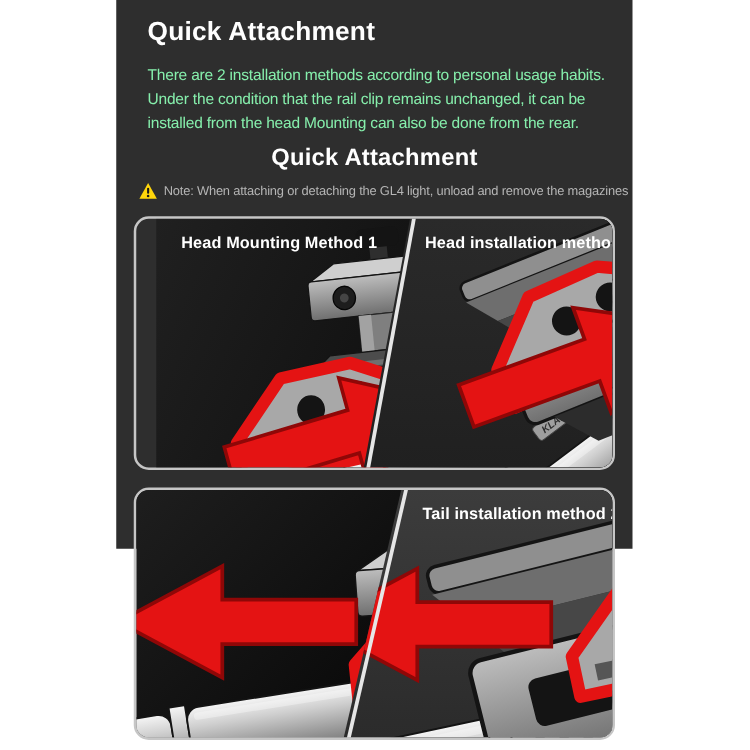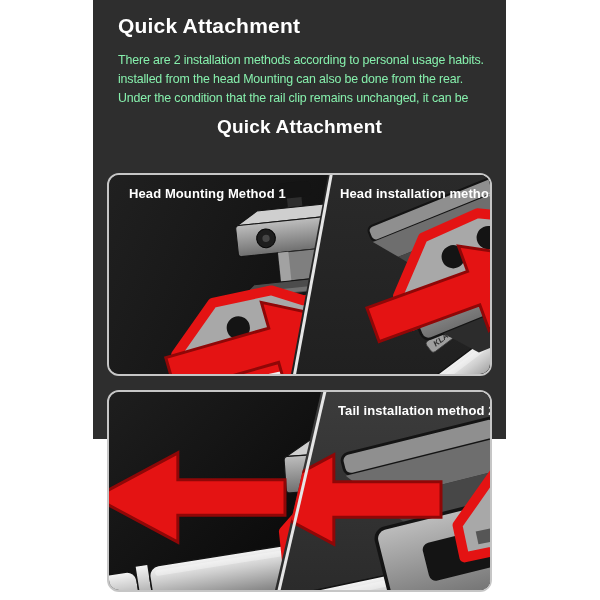--- a/index.html
+++ b/index.html
@@ -34,21 +34,21 @@
     font-size:10.3px;color:#b5b5b5;letter-spacing:-.15px;white-space:nowrap;
   }
   .group{
     position:absolute;left:14px;width:385px;height:203px;
     border:2px solid #c6c6c6;border-radius:12px;box-sizing:border-box;
     overflow:hidden;
   }
   .group-top{top:173px;}
   .group-bottom{top:390px;height:202px;}
   .panel{position:absolute;inset:0;}
-  .p1{background:linear-gradient(115deg,#202020 0%,#141414 45%,#0a0a0a 100%);}
+  .p1{background:linear-gradient(115deg,#202020 0%,#141414 45%,#0a0a0a 100%);margin-left:16px;}
   .p2{
     background:linear-gradient(180deg,#2a2a2a 0%,#202020 100%);
     clip-path:polygon(219px 0, 100% 0, 100% 100%, 182px 100%);
   }
   .p3{background:linear-gradient(135deg,#1e1e1e 0%,#0c0c0c 55%,#020202 100%);}
   .p4{
     background:linear-gradient(180deg,#3c3c3c 0%,#2b2b2b 100%);
     clip-path:polygon(212px 0, 100% 0, 100% 100%, 166px 100%);
   }
   .art{position:absolute;inset:0;width:100%;height:100%;}
@@ -156,26 +156,34 @@
     </symbol>
   </defs>
 </svg>
 
 <div class="main">
 
   <h1 class="title">Quick Attachment</h1>
 
   <div class="para">
     <div class="pline">There are 2 installation methods according to personal usage habits.</div>
+    <div class="pline">Under the condition that the rail clip remains unchanged, it can be</div>
     <div class="pline">installed from the head Mounting can also be done from the rear.</div>
-    <div class="pline">Under the condition that the rail clip remains unchanged, it can be</div>
   </div>
 
   <h2 class="title2">Quick Attachment</h2>
 
+  <div class="note">
+    <svg class="warnicon" width="15" height="14" viewBox="0 0 16 15">
+      <polygon points="8,0.5 15.5,14 0.5,14" fill="#ffd60b"></polygon>
+      <rect x="7.1" y="4.4" width="1.8" height="5.2" rx="0.9" fill="#1a1a1a"></rect>
+      <circle cx="8" cy="11.6" r="1.1" fill="#1a1a1a"></circle>
+    </svg>
+    <span class="notetext">Note: When attaching or detaching the GL4 light, unload and remove the magazines</span>
+  </div>
 
   <div class="group group-top">
 
     <div class="panel p1">
       <svg class="art" viewBox="0 0 381 199" preserveAspectRatio="none">
         <g transform="translate(20,215) rotate(-35) scale(1.05)">
             <use href="#flashlight"></use>
           </g>
         <g transform="translate(70,168) rotate(-35)">
           <rect class="plate" width="46" height="13" rx="3"></rect>

